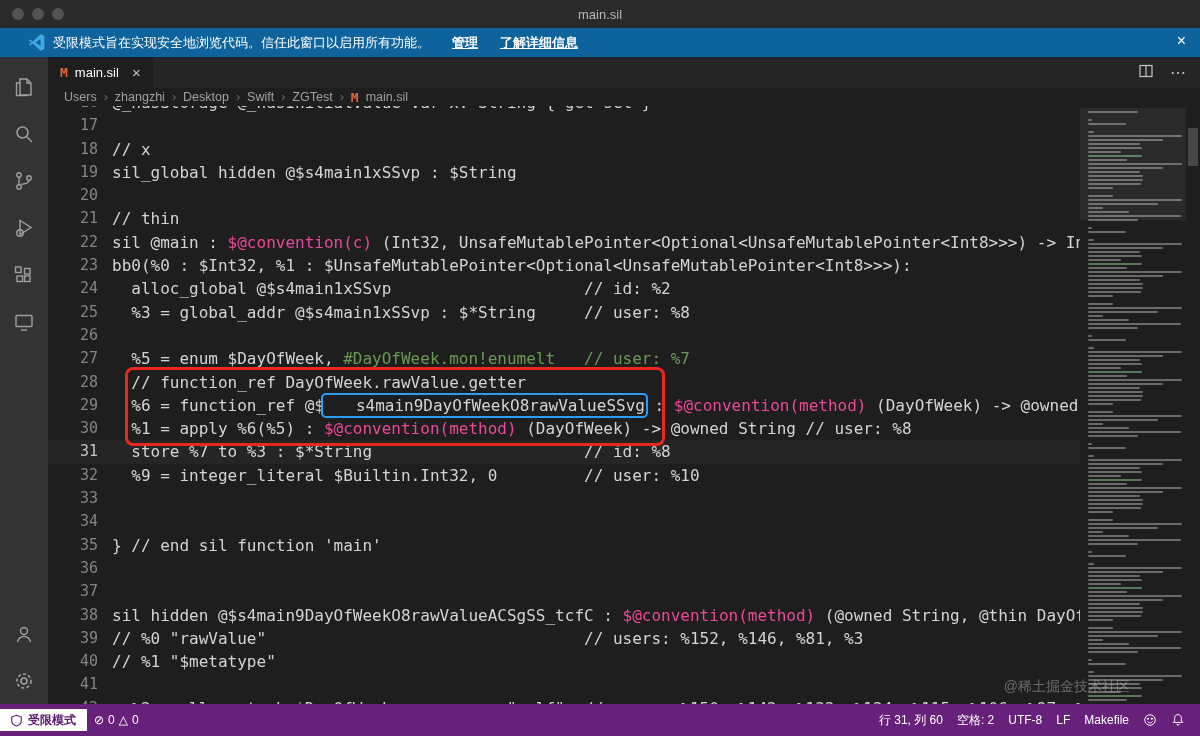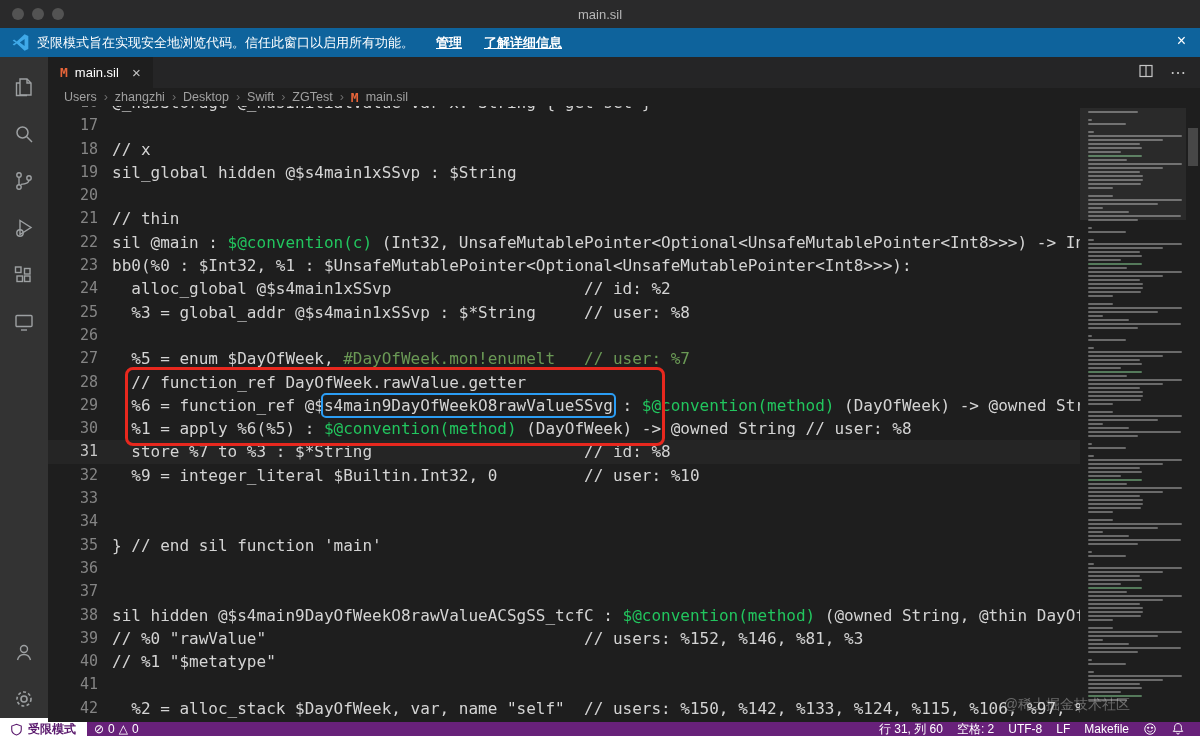--- a/index.html
+++ b/index.html
@@ -8,21 +8,21 @@
   .window { position:relative; width:1200px; height:736px; display:flex; flex-direction:column; background:#1e1e1e; }
 
   
   .titlebar { height:28px; background:#2a2a2b; display:flex; align-items:center; position:relative; flex:none; }
   .traffic { position:absolute; left:12px; top:8px; display:flex; gap:8px; }
   .traffic span { width:12px; height:12px; border-radius:50%; background:#535353; display:block; }
   .win-title { margin:0 auto; color:#b7b7b7; font-size:13px; }
 
   
   .banner { height:29px; background:#0e639c; color:#ffffff; display:flex; align-items:center;
-            font-size:13px; position:relative; padding-left:12px; flex:none; gap:8px; }
+            font-size:13px; position:relative; padding-left:28px; flex:none; gap:8px; }
   .banner .blink { text-decoration:underline; cursor:pointer; margin-left:14px; font-weight:600; }
   .banner-close { position:absolute; right:14px; top:4px; font-size:16px; color:#fff; cursor:pointer; }
 
   
   .main { flex:1; display:flex; min-height:0; }
   .activitybar { width:48px; background:#333333; display:flex; flex-direction:column; align-items:center;
                  padding-top:6px; flex:none; }
   .ab-icon { width:48px; height:47px; display:flex; align-items:center; justify-content:center; color:#9da0a2; cursor:pointer; }
   .ab-icon svg { display:block; }
   .ab-spacer { margin-top:auto; }
@@ -46,39 +46,39 @@
   
   .editor { position:relative; flex:1; background:#1e1e1e; overflow:hidden; }
   .lines { position:absolute; top:-15px; left:0; }
   .line { display:flex; height:23.3px; line-height:23.3px; white-space:pre;
           font-family:"DejaVu Sans Mono", monospace; font-size:16px; }
   .line.cur { background:rgba(255,255,255,0.035); }
   .ln { width:64px; padding-right:14px; text-align:right; color:#858585; flex:none; font-size:15px; }
   .line.cur .ln { color:#c6c6c6; }
   .code { flex:none; }
   .seg-d { color:#d4d4d4; }
-  .seg-b { color:#22c55e; }
+  .seg-b { color:#ec4899; }
   .seg-g { color:#6a9955; }
-  .blue-box { outline:2px solid #2b9df4; outline-offset:1px; border-radius:2px; }
+  .blue-box { outline:2px solid #2b9df4; outline-offset:1px; border-radius:2px;padding-left:32px; }
 
   .red-box { position:absolute; left:77px; top:261px; width:540px; height:79px;
              border:3px solid #e8281e; border-radius:8px; pointer-events:none; }
 
   
   .minimap { position:absolute; top:0; right:14px; width:106px; bottom:0; background:#1e1e1e; padding:5px 4px 0 8px; }
   .mrow { height:2px; margin-bottom:2px; background:#6a6a6a; border-radius:1px; }
   .mrow.g { background:#557a5b; }
   .mm-slider { position:absolute; left:0; right:0; top:2px; height:112px; background:rgba(255,255,255,0.055); }
   .scrollbar { position:absolute; right:0; top:0; width:14px; bottom:0; background:#1e1e1e; }
   .sthumb { position:absolute; top:22px; left:2px; width:10px; height:38px; background:rgba(121,121,121,0.45); }
 
   .watermark { position:absolute; right:70px; bottom:8px; color:rgba(210,210,210,0.42); font-size:14px; pointer-events:none; }
 
   
-  .statusbar { height:14px; background:#68217a; display:flex; align-items:center; color:#ffffff;
+  .statusbar { height:32px; background:#68217a; display:flex; align-items:center; color:#ffffff;
                font-size:12px; flex:none; }
   .sb-badge { height:22px; background:#ffffff; color:#5b1a6e; display:flex; align-items:center;
               padding:0 11px; gap:6px; font-weight:600; cursor:pointer; }
   .sb-item { display:flex; align-items:center; gap:4px; padding:0 7px; cursor:pointer; height:22px; }
   .sb-right { margin-left:auto; display:flex; align-items:center; padding-right:8px; }
   .sb-icon { display:flex; align-items:center; }
 </style>
 </head>
 <body>
 

